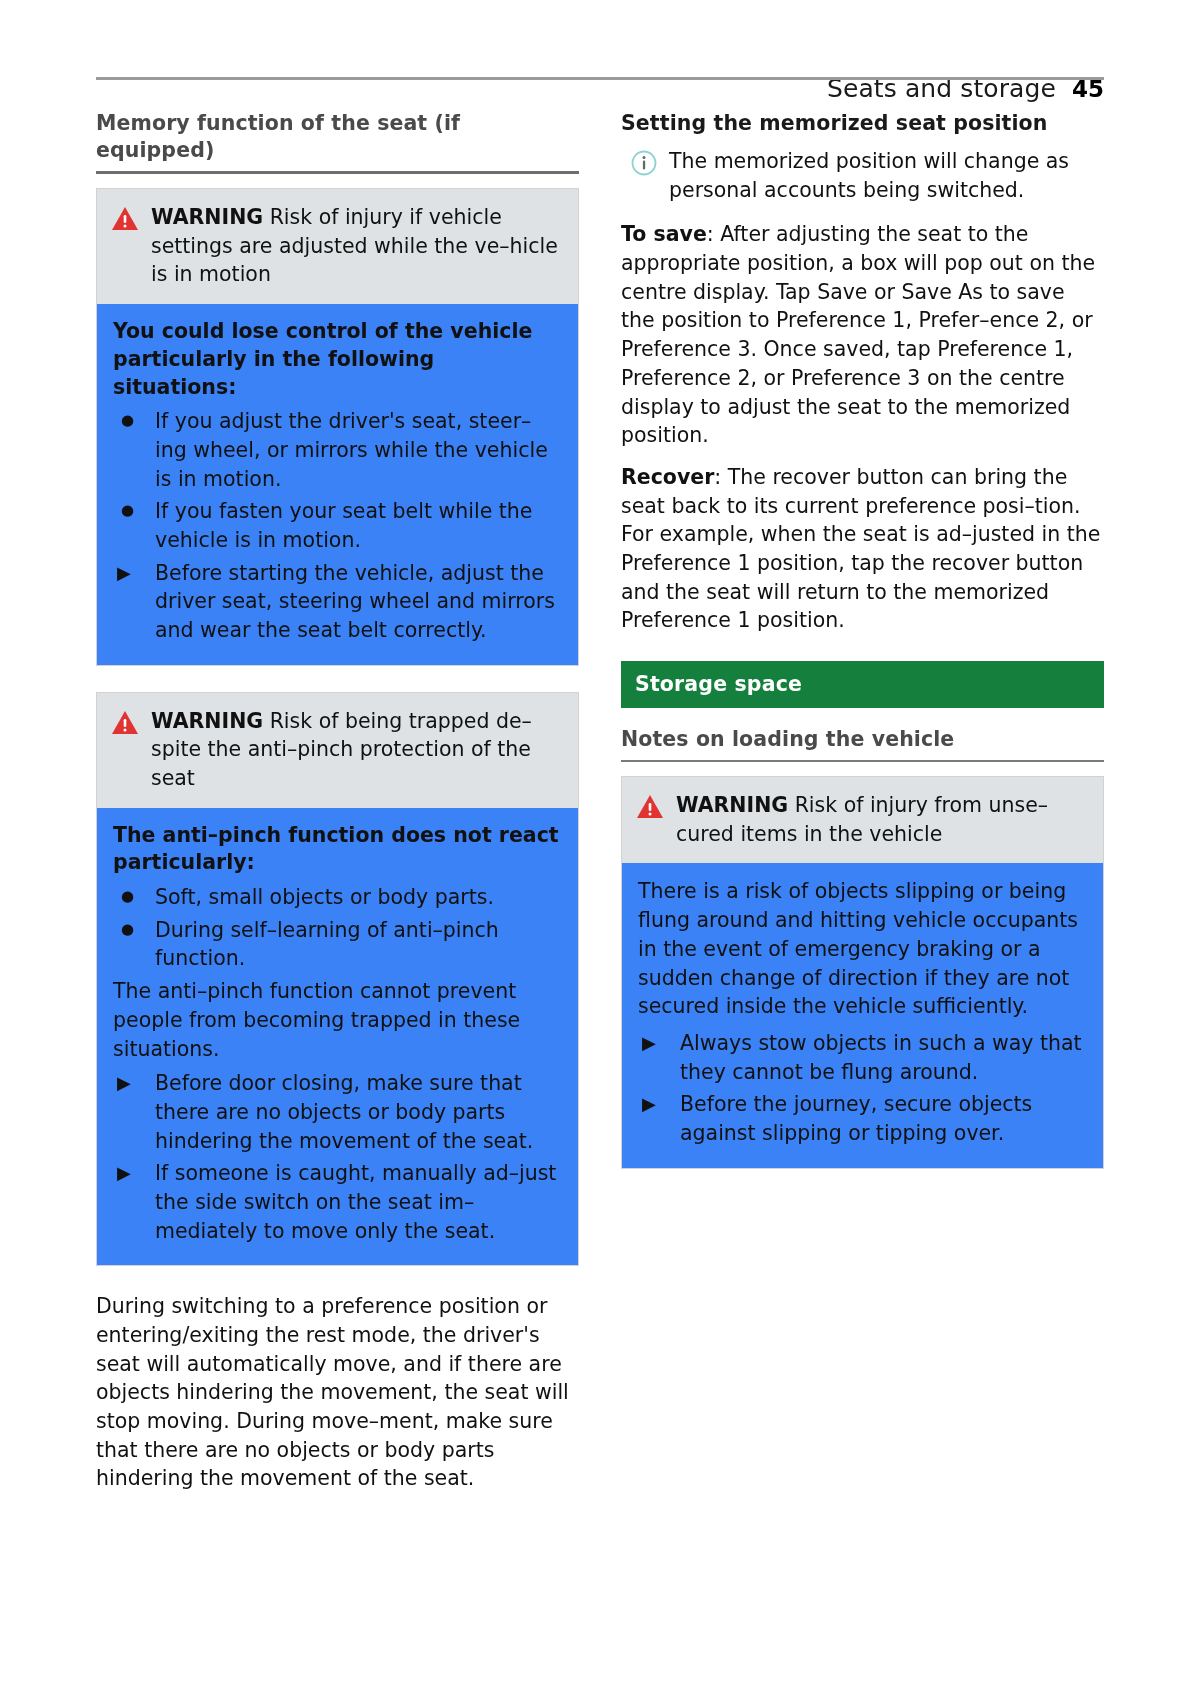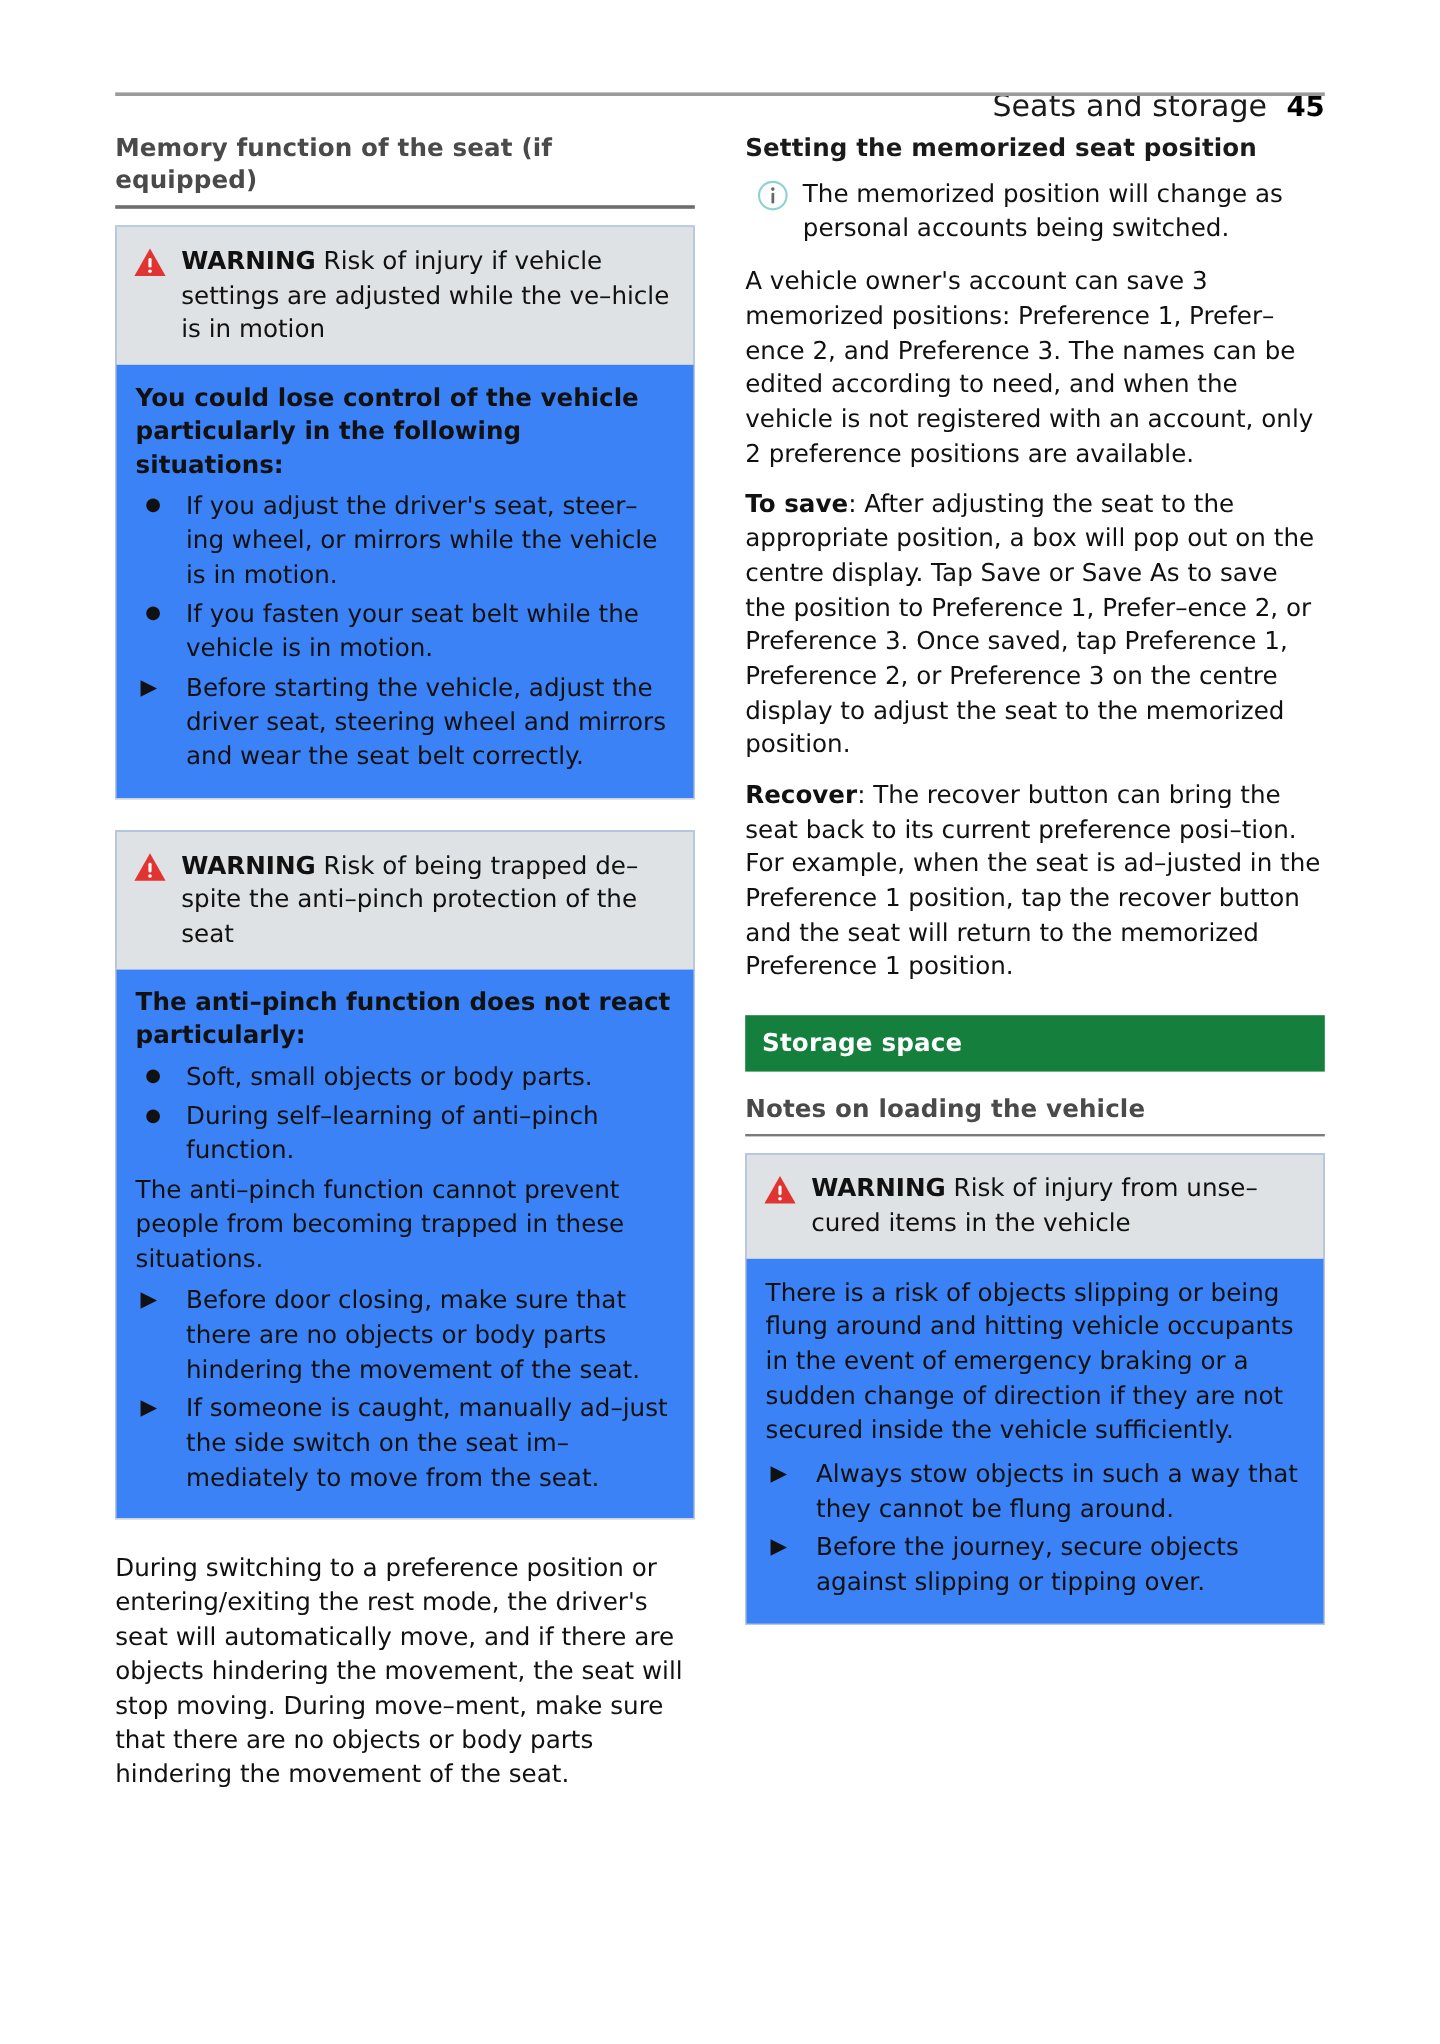--- a/index.html
+++ b/index.html
@@ -240,21 +240,21 @@
         </div>
         <div class="warnbox-body">
           <p class="lead">The anti–pinch function does not react particularly:</p>
           <ul class="dot-list">
             <li>Soft, small objects or body parts.</li>
             <li>During self–learning of anti–pinch function.</li>
           </ul>
           <p class="body" style="margin-top:4px;margin-bottom:6px;">The anti–pinch function cannot prevent people from becoming trapped in these situations.</p>
           <ul class="tri-list">
             <li>Before door closing, make sure that there are no objects or body parts hindering the movement of the seat.</li>
-            <li>If someone is caught, manually ad–just the side switch on the seat im–mediately to move from the seat.</li>
+            <li>If someone is caught, manually ad–just the side switch on the seat im–mediately to move only the seat.</li>
           </ul>
         </div>
       </div>
 
       <p class="body">During switching to a preference position or entering/exiting the rest mode, the driver's seat will automatically move, and if there are objects hindering the movement, the seat will stop moving. During move–ment, make sure that there are no objects or body parts hindering the movement of the seat.</p>
 
     </div>
 
     <div class="col">
 
@@ -264,21 +264,20 @@
         <span class="info-icon">
           <svg width="26" height="26" viewBox="0 0 26 26" aria-hidden="true">
             <circle cx="13" cy="13" r="11.5" fill="none" stroke="#8fd3d0" stroke-width="1.8"></circle>
             <circle cx="13" cy="7.6" r="1.5" fill="#5f6b6b"></circle>
             <rect x="11.9" y="10.6" width="2.3" height="9" rx="1.1" fill="#5f6b6b"></rect>
           </svg>
         </span>
         <span class="infonote-text">The memorized position will change as personal accounts being switched.</span>
       </div>
 
-      <p class="body">A vehicle owner's account can save 3 memorized positions: Preference 1, Prefer–ence 2, and Preference 3. The names can be edited according to need, and when the vehicle is not registered with an account, only 2 preference positions are available.</p>
 
       <p class="body"><b>To save</b><span>: After adjusting the seat to the appropriate position, a box will pop out on the centre display. Tap Save or Save As to save the position to Preference 1, Prefer–ence 2, or Preference 3. Once saved, tap Preference 1, Preference 2, or Preference 3 on the centre display to adjust the seat to the memorized position.</span></p>
 
       <p class="body"><b>Recover</b><span>: The recover button can bring the seat back to its current preference posi–tion. For example, when the seat is ad–justed in the Preference 1 position, tap the recover button and the seat will return to the memorized Preference 1 position.</span></p>
 
 
       <div class="section-banner">Storage space</div>
 
       <h2 class="sub-heading">Notes on loading the vehicle</h2>
       <div class="heading-rule thin"></div>

